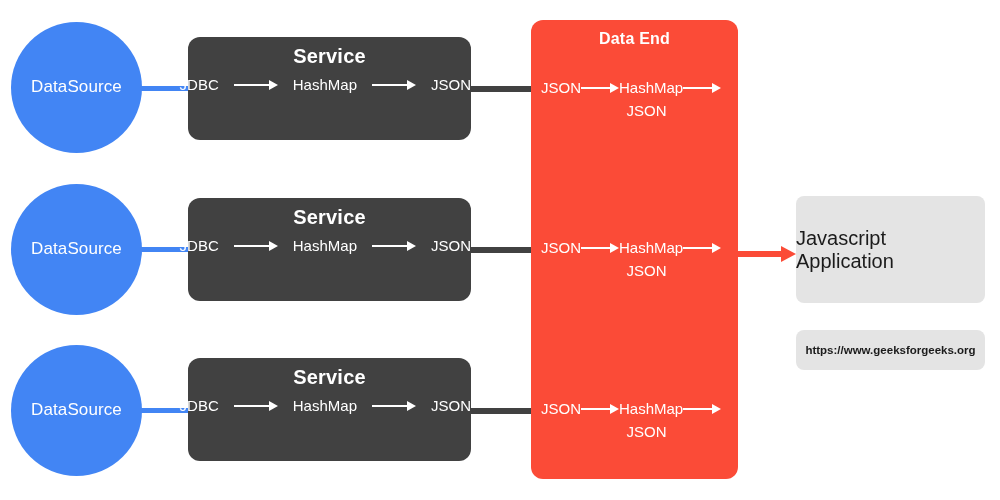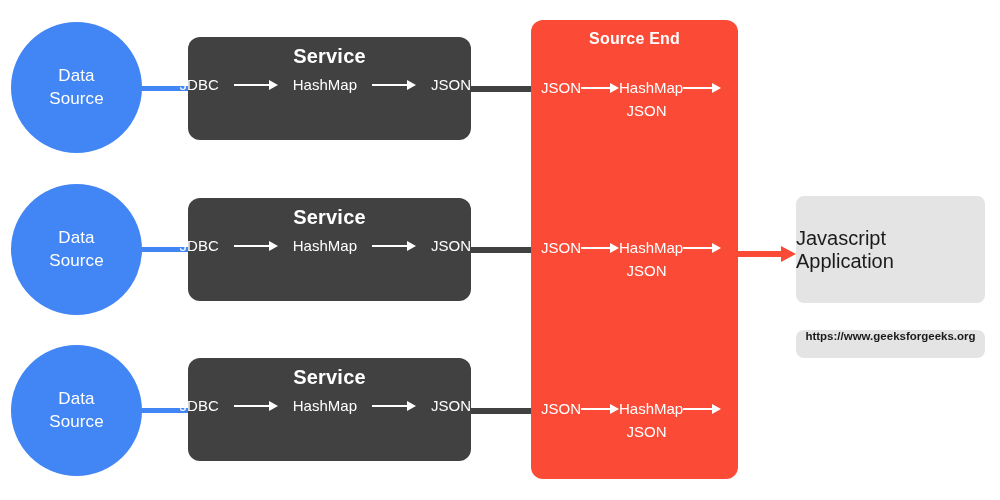--- a/index.html
+++ b/index.html
@@ -20,21 +20,21 @@
   }
 
   
   .ds-circle {
     position: absolute;
     width: 131px;
     height: 131px;
     border-radius: 50%;
     background: #4285f4;
     display: flex;
-    flex-direction: column;
+    flex-direction: row;
     align-items: center;
     justify-content: center;
     color: #ffffff;
     font-size: 17px;
     line-height: 1.35;
     text-align: center;
     letter-spacing: .1px;
   }
   .ds-circle .ds-line { display: block; }
 
@@ -198,24 +198,25 @@
     align-items: center;
     justify-content: center;
     color: #1b1b1b;
     font-size: 20px;
   }
   #url-badge {
     position: absolute;
     left: 796px;
     top: 330px;
     width: 189px;
-    height: 28px;
+    height: 40px;
     background: #e4e4e4;
     border-radius: 8px;
     display: flex;
+    align-items: center;
     justify-content: center;
     color: #1b1b1b;
     font-size: 11.5px;
     font-weight: bold;
   }
 </style>
 </head>
 <body>
 
 <div id="canvas">
@@ -286,21 +287,21 @@
       <span class="arrow w44">
         <span class="shaft"></span>
           <span class="head"></span>
       </span>
       <span class="lbl">JSON</span>
     </div>
   </div>
   <div class="conn-dark" style="left:470px; top:408px; width:63px;"></div>
 
   <div id="frontend-panel">
-    <div id="frontend-title">Source End</div>
+    <div id="frontend-title">Data End</div>
 
     <div class="fe-group" style="top:60px;">
       <div class="fe-row1">
         <span>JSON</span>
         <span class="arrow w38">
           <span class="shaft"></span>
             <span class="head"></span>
         </span>
         <span>HashMap</span>
         <span class="arrow w38">

